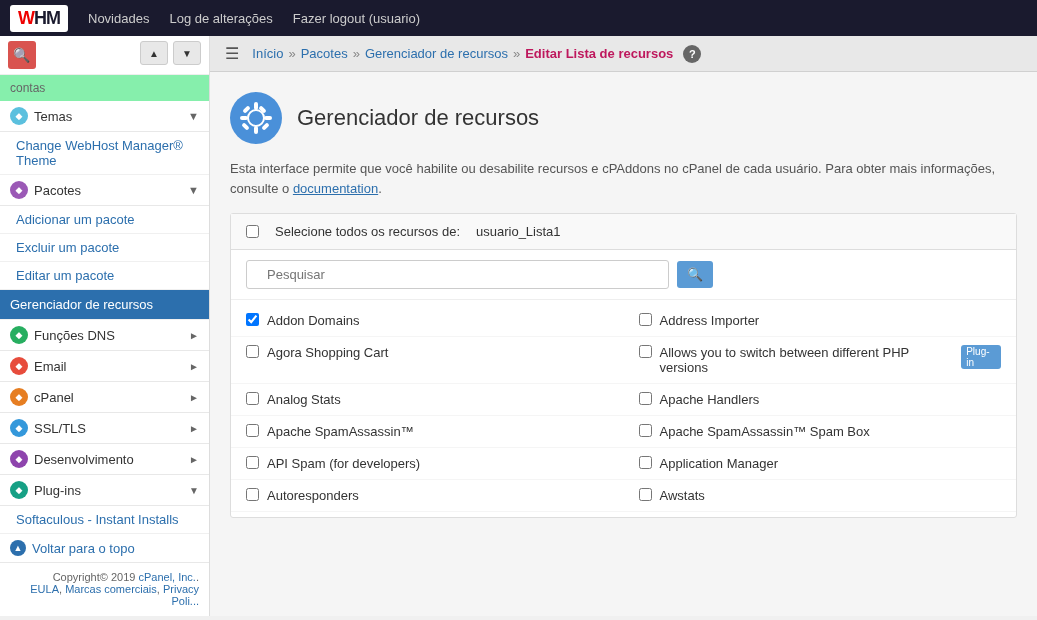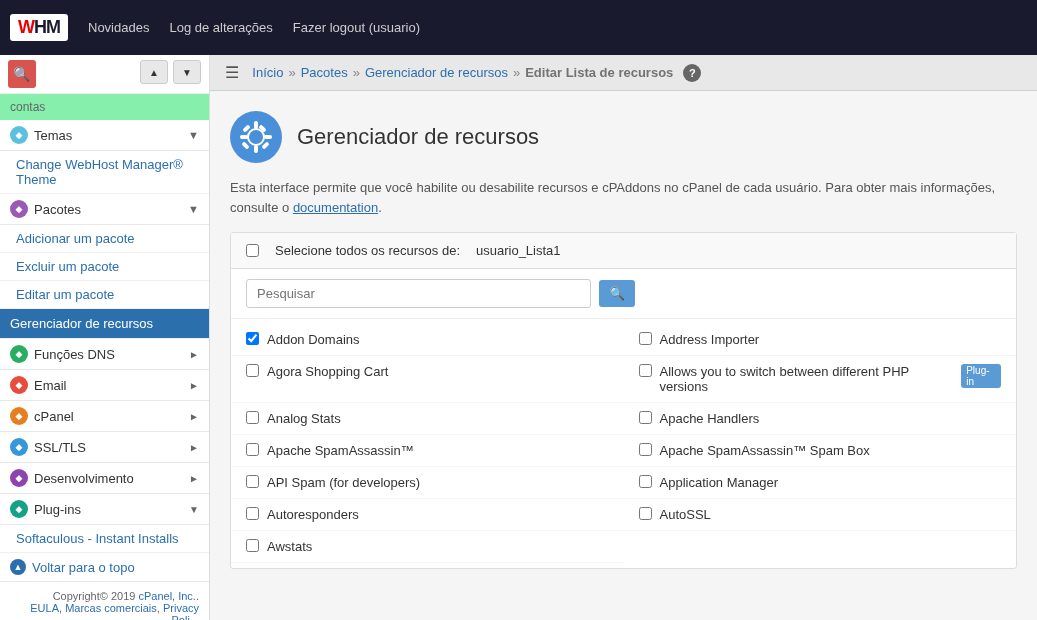--- a/index.html
+++ b/index.html
@@ -4,21 +4,21 @@
   <style>
     * { box-sizing: border-box; margin: 0; padding: 0; }
     body { font-family: Arial, sans-serif; font-size: 13px; color: #333; background: #f0f0f0; }
 
     
     .top-nav {
       background: #1a1a2e;
       display: flex;
       align-items: center;
       padding: 0 10px;
-      height: 55px;
+      height: 36px;
       color: #ccc;
     }
     .top-nav .logo {
       background: #fff;
       padding: 3px 8px;
       border-radius: 3px;
       font-weight: bold;
       font-size: 18px;
       color: #1a1a2e;
       margin-right: 20px;
@@ -166,21 +166,21 @@
       border-bottom: 1px solid #d0d0d0;
     }
     .breadcrumb-bar .hamburger {
       font-size: 16px;
       color: #555;
       margin-right: 8px;
       cursor: pointer;
     }
     .breadcrumb-bar a { color: #2c6fad; text-decoration: none; }
     .breadcrumb-bar .sep { color: #888; }
-    .breadcrumb-bar .current { color: #737373; font-weight: bold; text-align: center; }
+    .breadcrumb-bar .current { color: #be185d; font-weight: bold; text-align: center; }
     .breadcrumb-bar .help-icon {
       margin-left: 5px;
       width: 18px;
       height: 18px;
       background: #666;
       border-radius: 50%;
       color: #fff;
       display: flex;
       align-items: center;
       justify-content: center;
@@ -231,22 +231,22 @@
       font-size: 13px;
     }
     .search-row {
       padding: 10px 15px;
       border-bottom: 1px solid #eee;
       display: flex;
       align-items: center;
       gap: 8px;
     }
     .search-row input {
-      width: 345px;
-      padding: 6px 10px;
+      width: 423px;
+      padding: 6px 20px;
       border: 1px solid #ccc;
       border-radius: 3px;
       font-size: 13px;
       color: #999;
     }
     .search-row .search-btn {
       background: #5b9bd5;
       border: none;
       border-radius: 3px;
       padding: 6px 10px;
@@ -470,24 +470,20 @@
             <div class="feature-item">
               <input type="checkbox" style="">
               <span>Application Manager</span>
             </div>
             <div class="feature-item">
               <input type="checkbox" style="">
               <span>Autoresponders</span>
             </div>
             <div class="feature-item">
               <input type="checkbox" style="">
-              <span>AutoSSL</span>
-            </div>
-            <div class="feature-item">
-              <input type="checkbox" style="">
               <span>Awstats</span>
             </div>
           </div>
 
       </div>
     </div>
   </main>
 </div>
 
 </body></html>

